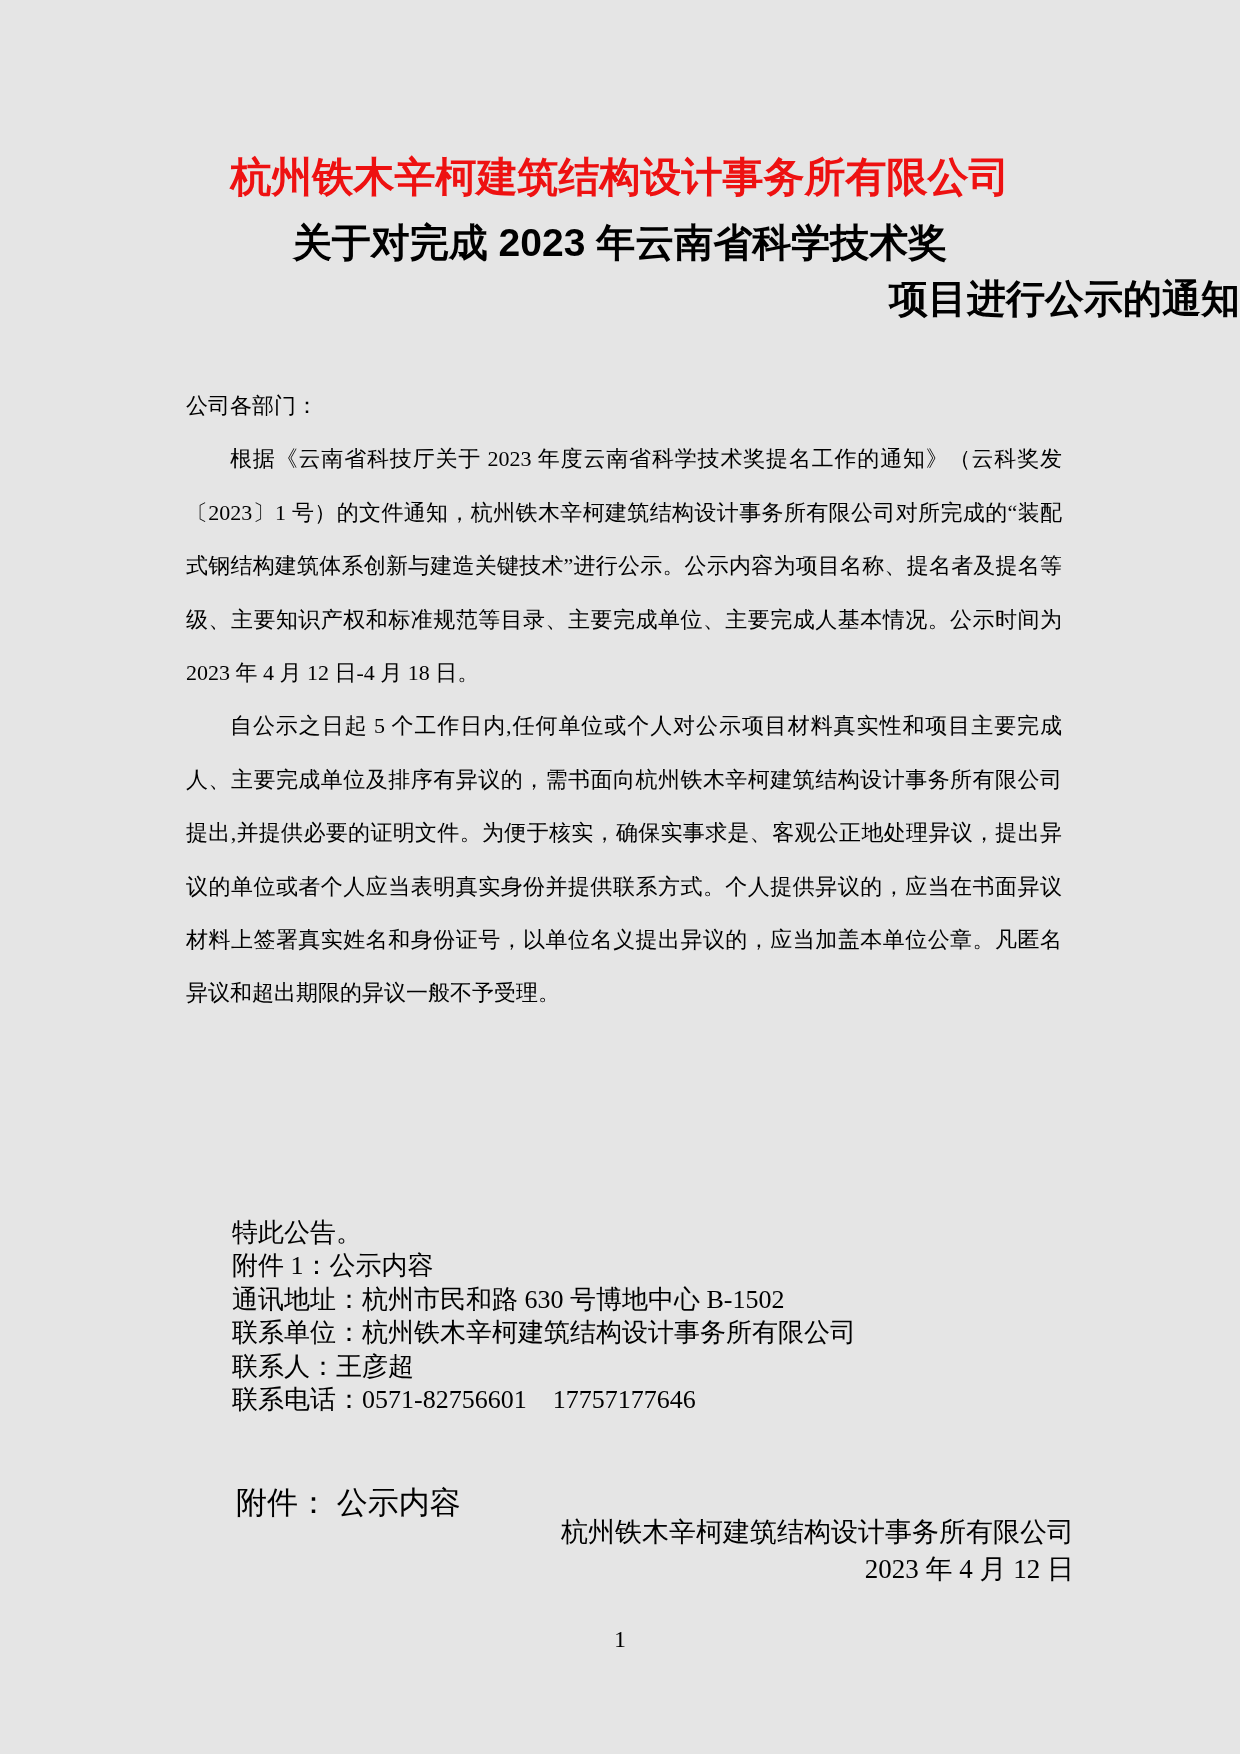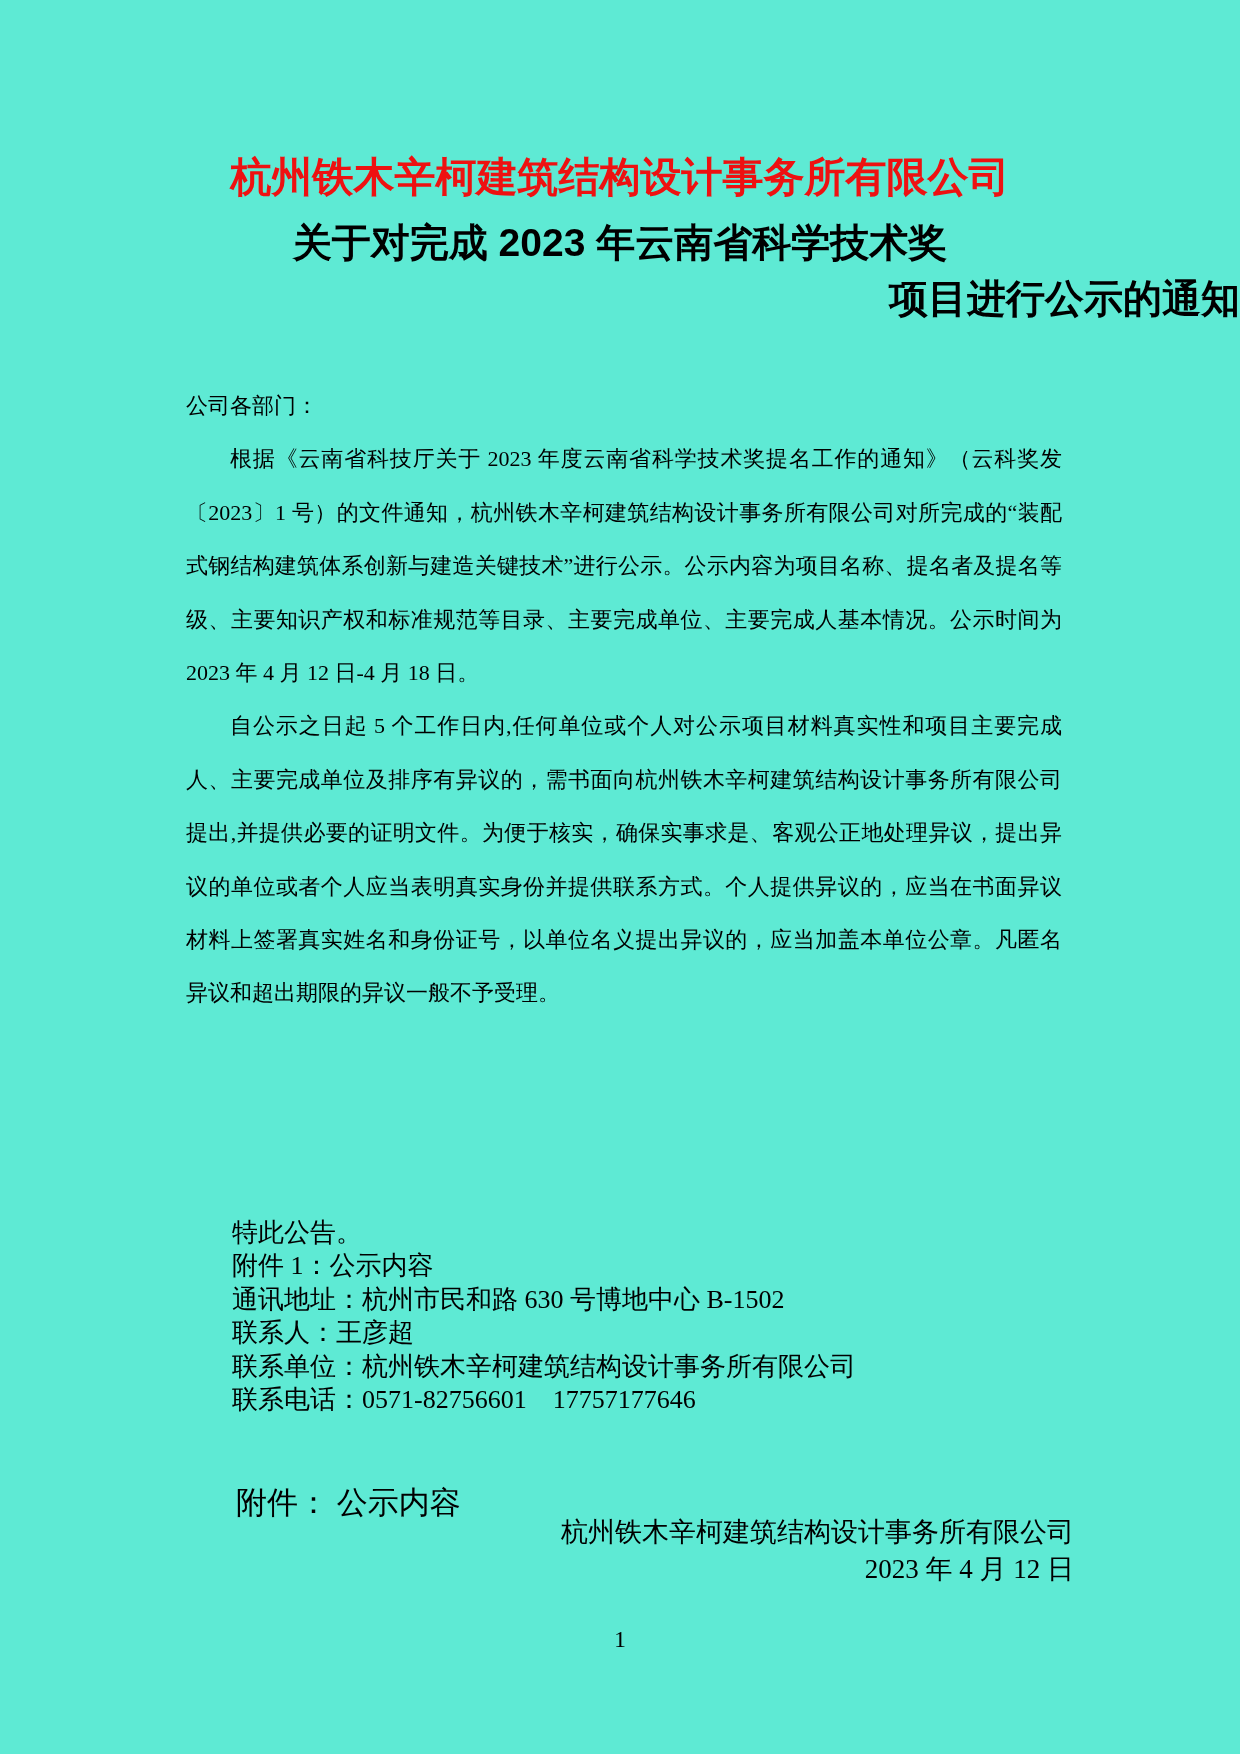--- a/index.html
+++ b/index.html
@@ -1,20 +1,20 @@
 <!DOCTYPE html>
 <html><head>
 <meta charset="utf-8">
 <style>
   html,body{margin:0;padding:0;background:#ffffff;}
   .page{
     position:relative;
     width:1240px;
     height:1754px;
-    background:#5eead4;
+    background:#e5e5e5;
     overflow:hidden;
     color:#000;
     font-family:"Liberation Serif","DejaVu Serif",serif;
   }
   .title-red{
     position:absolute;
     top:152px;left:0;width:100%;
     text-align:center;
     font-family:"Liberation Sans","DejaVu Sans",sans-serif;
     font-weight:700;
@@ -94,22 +94,22 @@
   <div class="body-text">
     <p class="salutation">公司各部门：</p>
     <p>根据《云南省科技厅关于 2023 年度云南省科学技术奖提名工作的通知》（云科奖发〔2023〕1 号）的文件通知，杭州铁木辛柯建筑结构设计事务所有限公司对所完成的“装配式钢结构建筑体系创新与建造关键技术”进行公示。公示内容为项目名称、提名者及提名等级、主要知识产权和标准规范等目录、主要完成单位、主要完成人基本情况。公示时间为 2023 年 4 月 12 日-4 月 18 日。</p>
     <p>自公示之日起 5 个工作日内,任何单位或个人对公示项目材料真实性和项目主要完成人、主要完成单位及排序有异议的，需书面向杭州铁木辛柯建筑结构设计事务所有限公司提出,并提供必要的证明文件。为便于核实，确保实事求是、客观公正地处理异议，提出异议的单位或者个人应当表明真实身份并提供联系方式。个人提供异议的，应当在书面异议材料上签署真实姓名和身份证号，以单位名义提出异议的，应当加盖本单位公章。凡匿名异议和超出期限的异议一般不予受理。</p>
   </div>
 
   <div class="notes">
     <p>特此公告。</p>
     <p>附件 1：公示内容</p>
     <p>通讯地址：杭州市民和路 630 号博地中心 B-1502</p>
+    <p>联系单位：杭州铁木辛柯建筑结构设计事务所有限公司</p>
     <p>联系人：王彦超</p>
-    <p>联系单位：杭州铁木辛柯建筑结构设计事务所有限公司</p>
     <p>联系电话：0571-82756601    17757177646</p>
   </div>
 
   <p class="attachment-line">附件： 公示内容</p>
 
   <div class="signature">
     <p>杭州铁木辛柯建筑结构设计事务所有限公司</p>
     <p>2023 年 4 月 12 日</p>
   </div>
 

